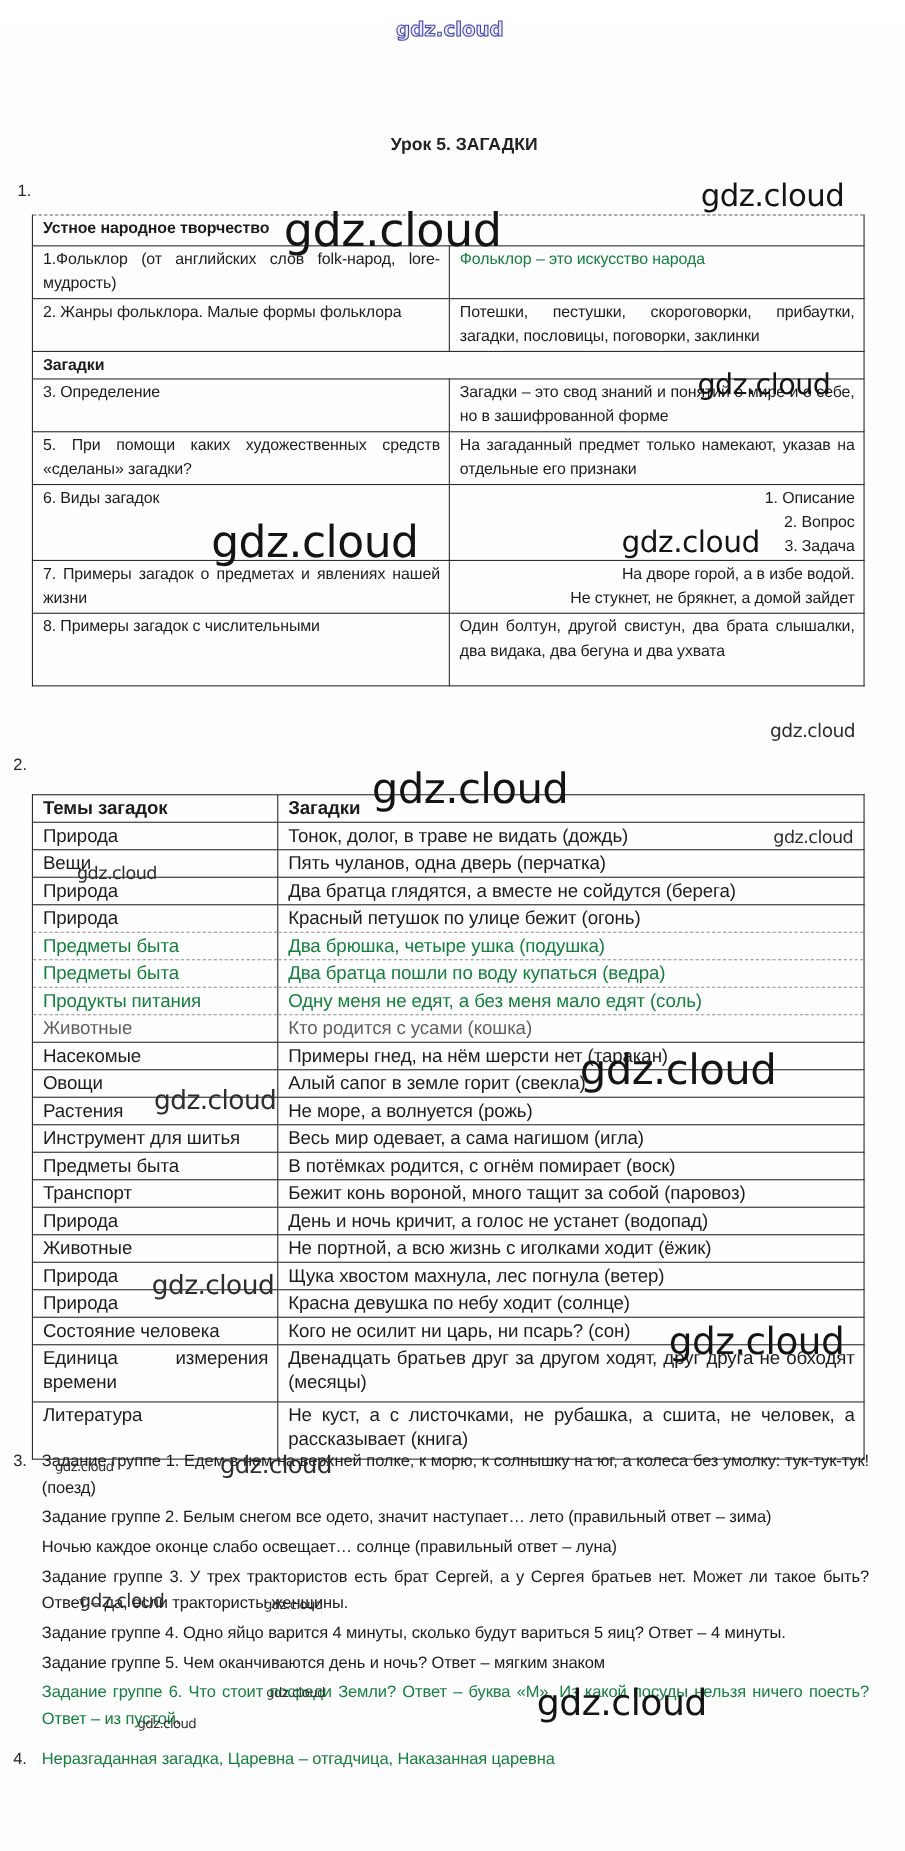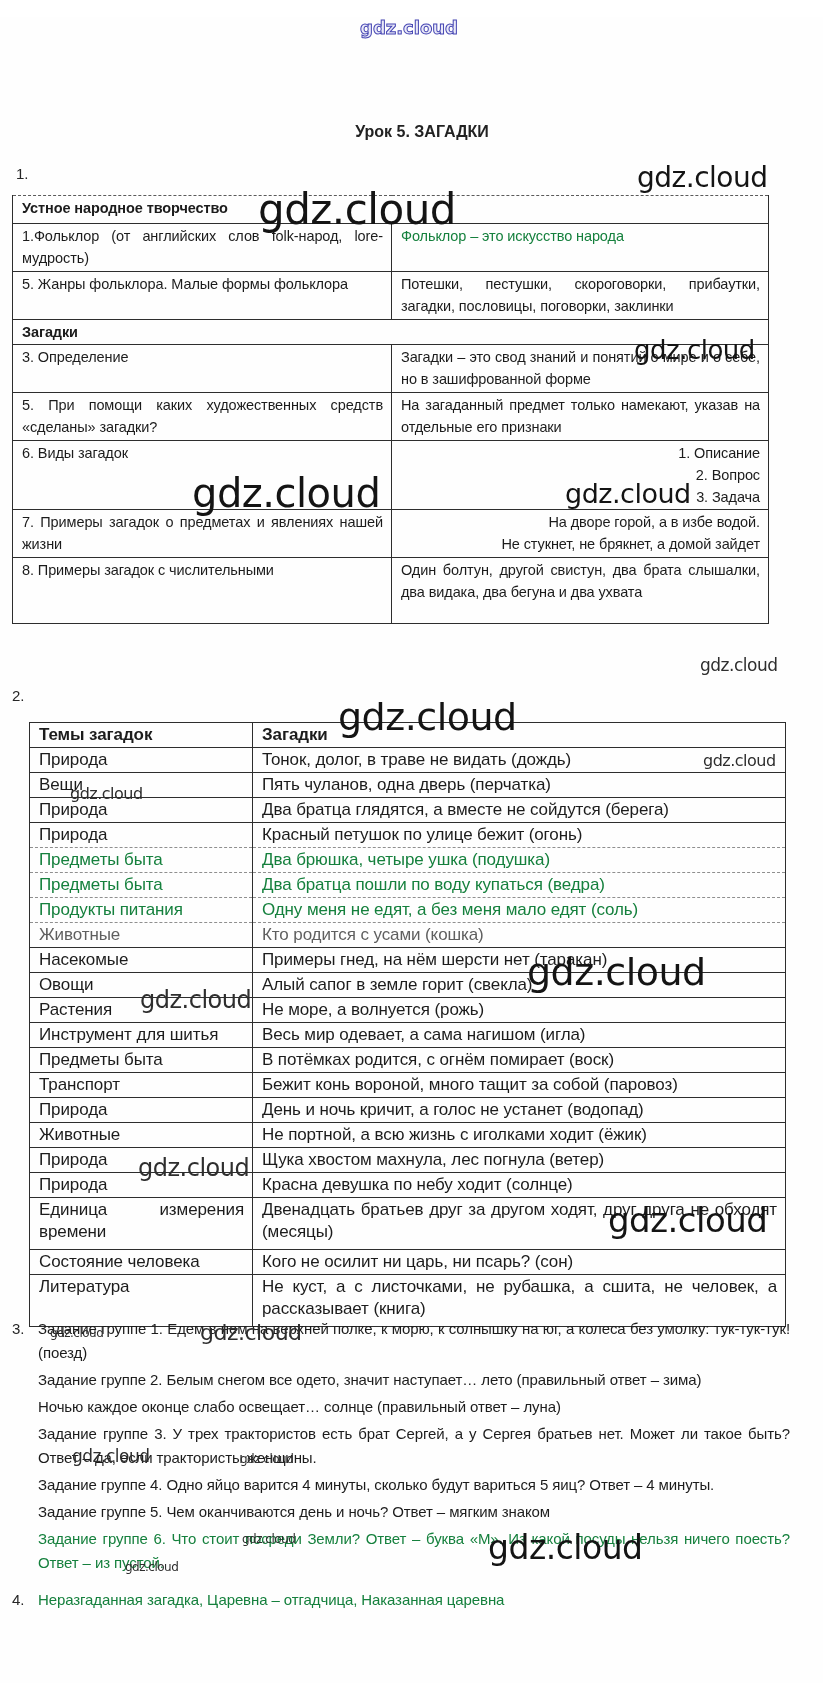--- a/index.html
+++ b/index.html
@@ -13,21 +13,21 @@
   .wm.dk{color:#2e2e2e;}
   .wm.outline{color:#e9e9f8;-webkit-text-stroke:1px #4444b2;font-weight:bold;letter-spacing:0;}
   
   .title{position:absolute;top:106px;left:22px;width:800px;text-align:center;
          font-weight:bold;font-size:16px;color:#222;}
   .marker{position:absolute;font-size:15px;color:#262626;}
   
   table{border-collapse:collapse;position:absolute;background:transparent;}
   td{border:1.5px solid #2d2d2d;vertical-align:top;white-space:pre-line;
      text-align:justify;padding:1px 8px 1px 9px;}
-  .t1{left:12px;top:178px;width:757px;font-size:14.5px;line-height:22px;letter-spacing:-0.1px;}
+  .t1{left:29px;top:178px;width:757px;font-size:14.5px;line-height:22px;letter-spacing:-0.1px;}
   .t1 .sec td{font-weight:bold;text-align:left;}
   .t1 tr.sec1 td{border-top:1.6px dashed #5a5a5a;}
   .t2{left:29px;top:705px;width:757px;font-size:17px;line-height:22px;letter-spacing:-0.1px;}
   .t2 thead td{font-weight:bold;text-align:left;}
   .faded{color:#15803d;}
   .semi{color:#5f5f5f;}
   tr.dash td{border-top:1.5px dashed #8f8f8f;}
   tr.dashb td{border-bottom:1.5px dashed #8f8f8f;}
   
   .tasks{position:absolute;left:38px;top:1300px;width:752px;font-size:15px;
@@ -75,21 +75,21 @@
       </colgroup>
     <tbody>
       <tr class="sec sec1" style="height:28px">
         <td colspan="2">Устное народное творчество</td>
       </tr>
       <tr style="height:48px">
         <td>1.Фольклор (от английских слов folk-народ, lore-мудрость)</td>
         <td class="faded">Фольклор – это искусство народа</td>
       </tr>
       <tr style="height:48px">
-        <td>5. Жанры фольклора. Малые формы фольклора</td>
+        <td>2. Жанры фольклора. Малые формы фольклора</td>
         <td>Потешки, пестушки, скороговорки, прибаутки, загадки, пословицы, поговорки, заклинки</td>
       </tr>
       <tr class="sec" style="height:25px">
         <td colspan="2">Загадки</td>
       </tr>
       <tr style="height:48px">
         <td>3. Определение</td>
         <td>Загадки – это свод знаний и понятий о мире и о себе, но в зашифрованной форме</td>
       </tr>
       <tr style="height:48px">
@@ -191,27 +191,27 @@
           <td>Не портной, а всю жизнь с иголками ходит (ёжик)</td>
         </tr>
       <tr style="height:24px">
           <td>Природа</td>
           <td>Щука хвостом махнула, лес погнула (ветер)</td>
         </tr>
       <tr style="height:24px">
           <td>Природа</td>
           <td>Красна девушка по небу ходит (солнце)</td>
         </tr>
+      <tr style="height:24px">
+          <td>Состояние человека</td>
+          <td>Кого не осилит ни царь, ни псарь? (сон)</td>
+        </tr>
       <tr style="height:52px">
           <td>Единица измерения времени</td>
           <td>Двенадцать братьев друг за другом ходят, друг друга не обходят (месяцы)</td>
-        </tr>
-      <tr style="height:24px">
-          <td>Состояние человека</td>
-          <td>Кого не осилит ни царь, ни псарь? (сон)</td>
         </tr>
       <tr style="height:52px">
           <td>Литература</td>
           <td>Не куст, а с листочками, не рубашка, а сшита, не человек, а рассказывает (книга)</td>
         </tr>
     </tbody>
   </table>
 
   <div class="tasks">
     <p>

